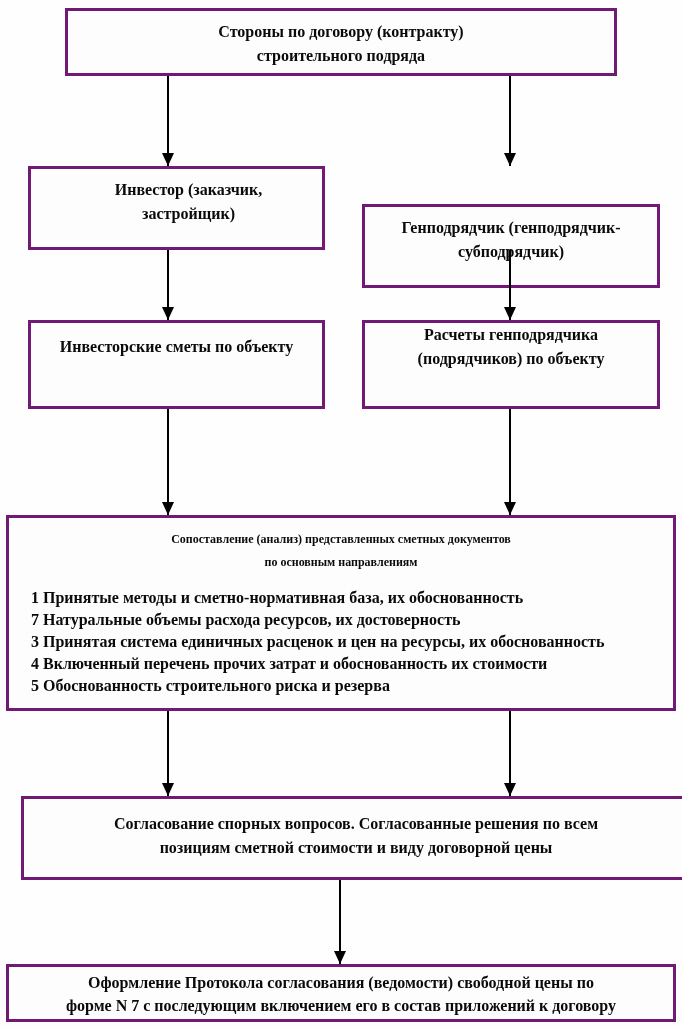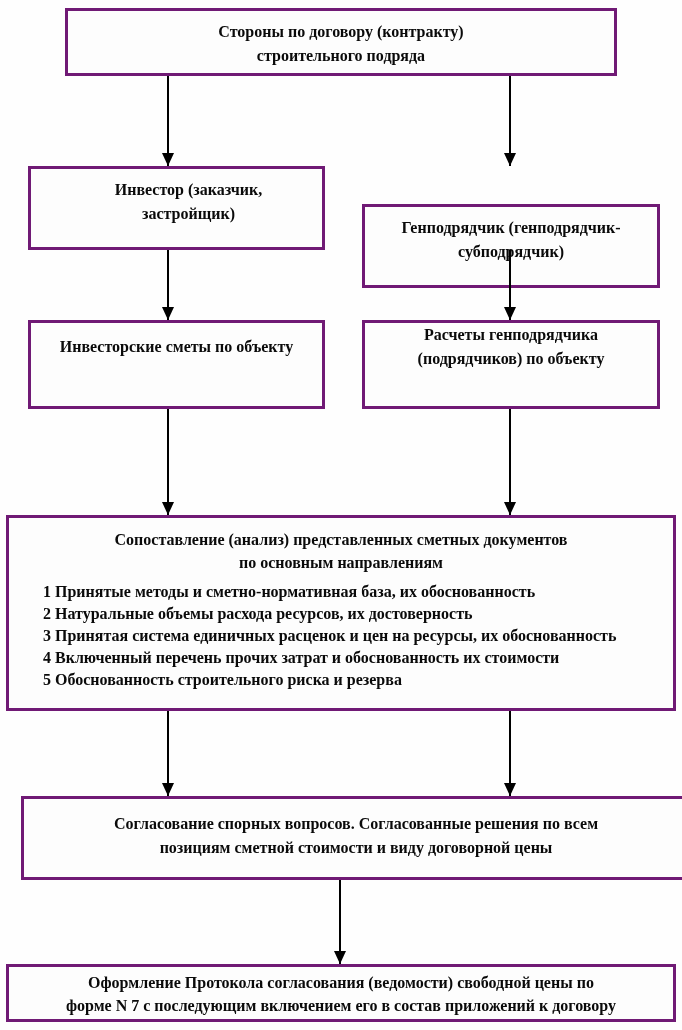--- a/index.html
+++ b/index.html
@@ -35,29 +35,29 @@
   .inv-estimates  { left: 28px;  top: 320px; width: 297px; height: 89px;  padding-top: 12px; }
   .gen-calcs      { left: 362px; top: 320px; width: 298px; height: 89px;  }
   .analysis       { left: 6px;   top: 515px; width: 670px; height: 196px; padding-top: 10px; }
   .agreement      { left: 21px;   top: 796px; width: 670px; height: 84px;  padding-top: 13px; }
   .protocol       { left: 6px;   top: 964px; width: 670px; height: 58px;  padding-top: 4px;
                     font-size: 16px; }
   .protocol .box-text { line-height: 23px; }
   .analysis-title {
     white-space: pre-line;
     text-align: center;
-    font-size: 16px;
+    font-size: 12px;
     line-height: 23px;
-    margin-bottom: 7px;
+    margin-bottom: 13px;
   }
   .analysis-item {
     text-align: left;
     font-size: 16px;
     line-height: 22px;
-    padding-left: 34px;
+    padding-left: 22px;
     padding-right: 4px;
   }
   .arrow {
     position: absolute;
     width: 2px;
     background: #000000;
   }
   .arrow::after {
     content: "";
     position: absolute;
@@ -115,21 +115,21 @@
 (подрядчиков) по объекту</div>
   </div>
 
   <div class="arrow arr-5"></div>
   <div class="arrow arr-6"></div>
 
   <div class="box analysis">
     <div class="analysis-title">Сопоставление (анализ) представленных сметных документов
 по основным направлениям</div>
     <div class="analysis-item">1 Принятые методы и сметно-нормативная база, их обоснованность</div>
-    <div class="analysis-item">2 Натуральные объемы расхода ресурсов, их достоверность</div>
+    <div class="analysis-item">7 Натуральные объемы расхода ресурсов, их достоверность</div>
     <div class="analysis-item">3 Принятая система единичных расценок и цен на ресурсы, их обоснованность</div>
     <div class="analysis-item">4 Включенный перечень прочих затрат и обоснованность их стоимости</div>
     <div class="analysis-item">5 Обоснованность строительного риска и резерва</div>
   </div>
 
   <div class="arrow arr-7"></div>
   <div class="arrow arr-8"></div>
 
   <div class="box agreement">
     <div class="box-text">Согласование спорных вопросов. Согласованные решения по всем

